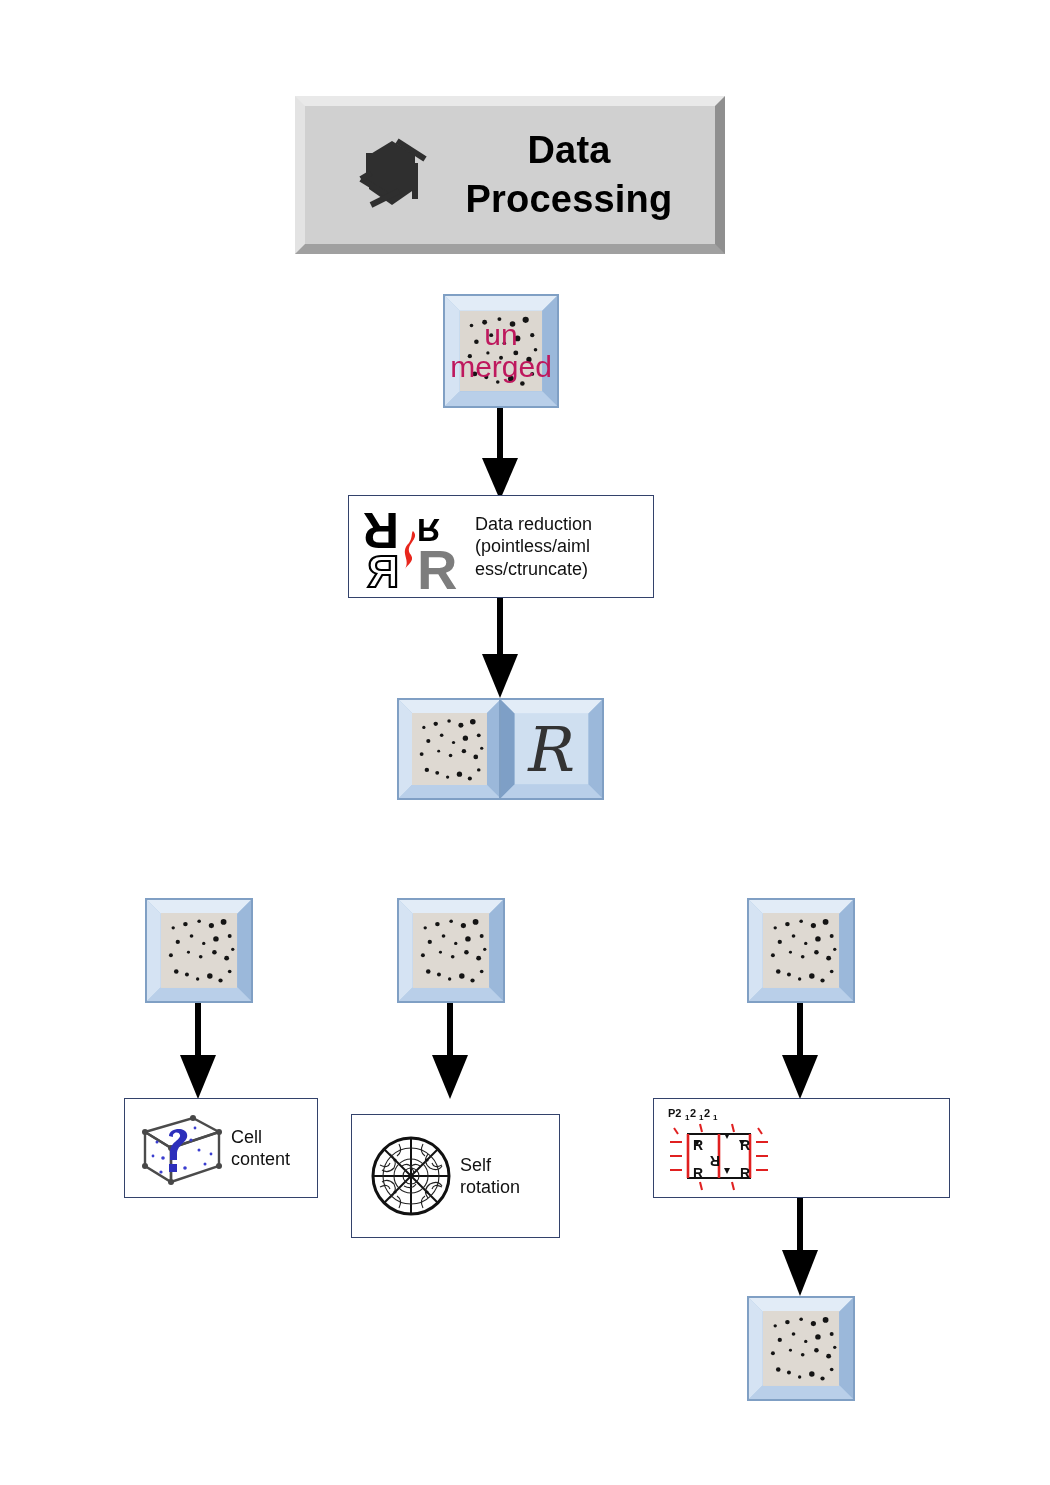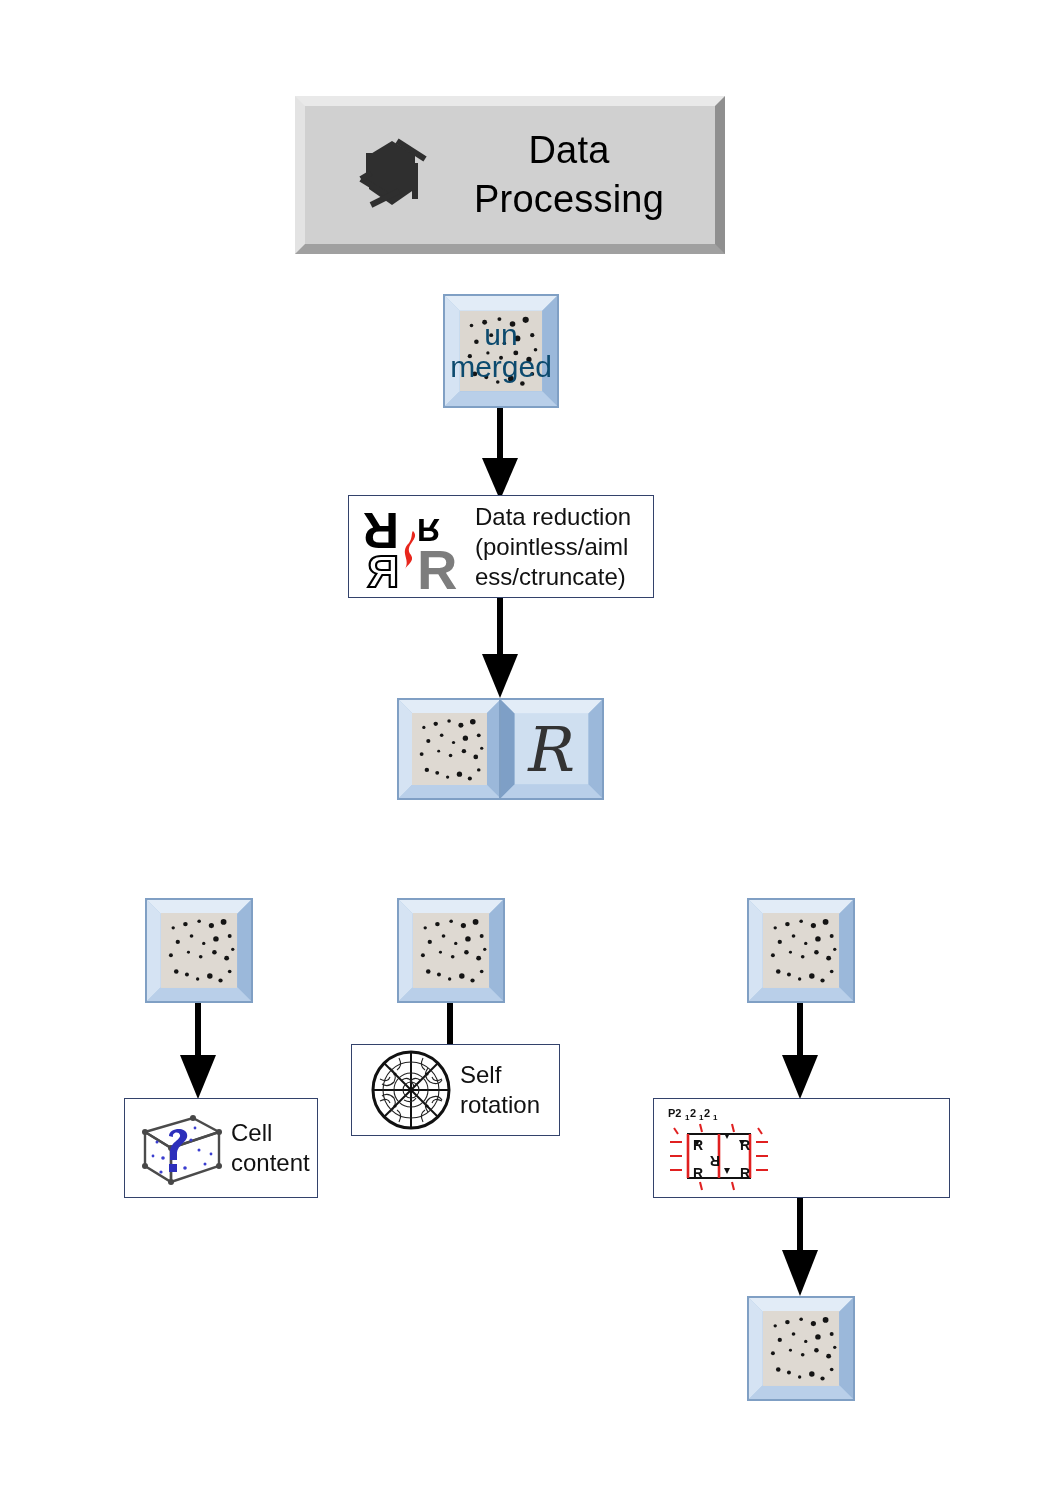--- a/index.html
+++ b/index.html
@@ -53,20 +53,21 @@
   .header-title {
     flex: 1 1 auto;
     text-align: center;
     font-size: 38px;
     line-height: 1.28;
     color: #000;
     letter-spacing: 0.2px;
     padding-right: 20px;
     padding-left: 6px;
     white-space: pre-line;
+    font-weight: bold;
   }
 
   
   .node {
     position: absolute;
     box-sizing: border-box;
     background: #b4cbe6;
     border: 1px solid #7f9fc4;
   }
   .node .bevel {
@@ -86,21 +87,21 @@
   .node .face svg { display:block; width:100%; height:100%; }
   .node .label {
     position: absolute;
     left: 0; right: 0; top: 0; bottom: 0;
     display: flex;
     flex-direction: column;
     align-items: center;
     justify-content: center;
     font-size: 30px;
     line-height: 1.06;
-    color: #0c4a6e;
+    color: #be185d;
     text-align: center;
     white-space: pre-line;
     pointer-events: none;
   }
   .node .rlabel {
     position: absolute;
     left: 0; right: 0; top: 0; bottom: 0;
     display: flex;
     align-items: center;
     justify-content: center;
@@ -121,21 +122,21 @@
     align-items: center;
   }
   .task-box .task-icon {
     flex: 0 0 auto;
     display: flex;
     align-items: center;
     justify-content: center;
   }
   .task-box .task-label {
     flex: 1 1 auto;
-    font-size: 24px;
+    font-size: 18px;
     line-height: 1.25;
     color: #111;
     white-space: pre-line;
     padding-left: 4px;
   }
 
   
   .arrow {
     position: absolute;
   }
@@ -478,21 +479,21 @@
             <circle cx="60" cy="22" r="1.4"></circle>
           <circle cx="26" cy="66" r="1.6"></circle>
             <circle cx="76" cy="48" r="1.4"></circle>
         </g>
       </svg>
     </div>
     <div class="task-label">Cell
 content</div>
   </div>
 
-  <div class="task-box" style="left:351px; top:1044px; width:209px; height:92px;">
+  <div class="task-box" style="left:351px; top:1114px; width:209px; height:124px;">
     <div class="task-icon" style="width:90px; height:88px; margin-left:14px;">
       <svg viewBox="0 0 90 88" width="90" height="88">
         <circle cx="45" cy="44" r="38" fill="#ffffff" stroke="#111" stroke-width="3"></circle>
         <g stroke="#111" stroke-width="2" fill="none">
           <line x1="45" y1="6" x2="45" y2="82"></line>
           <line x1="7" y1="44" x2="83" y2="44"></line>
           <line x1="18" y1="17" x2="72" y2="71"></line>
           <line x1="72" y1="17" x2="18" y2="71"></line>
         </g>
         <g stroke="#222" stroke-width="1.1" fill="none">

